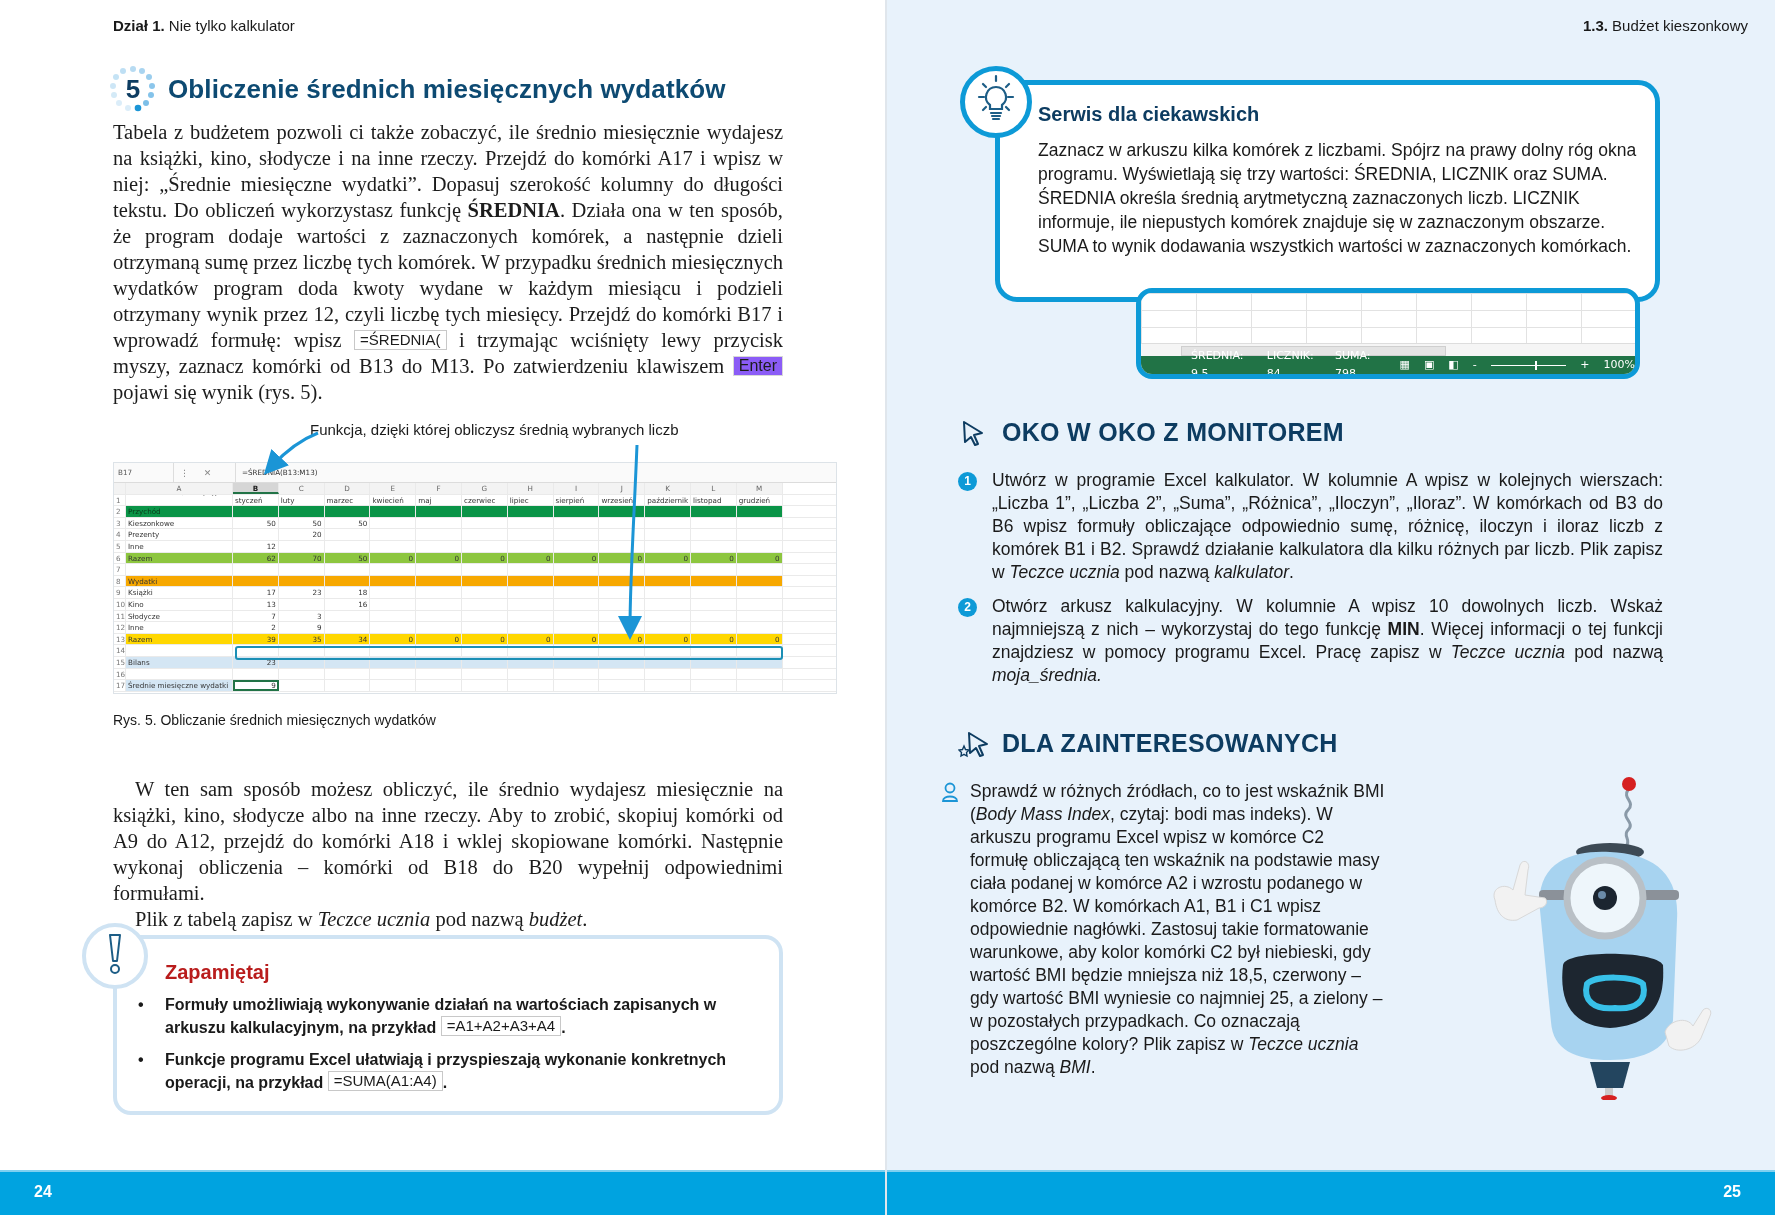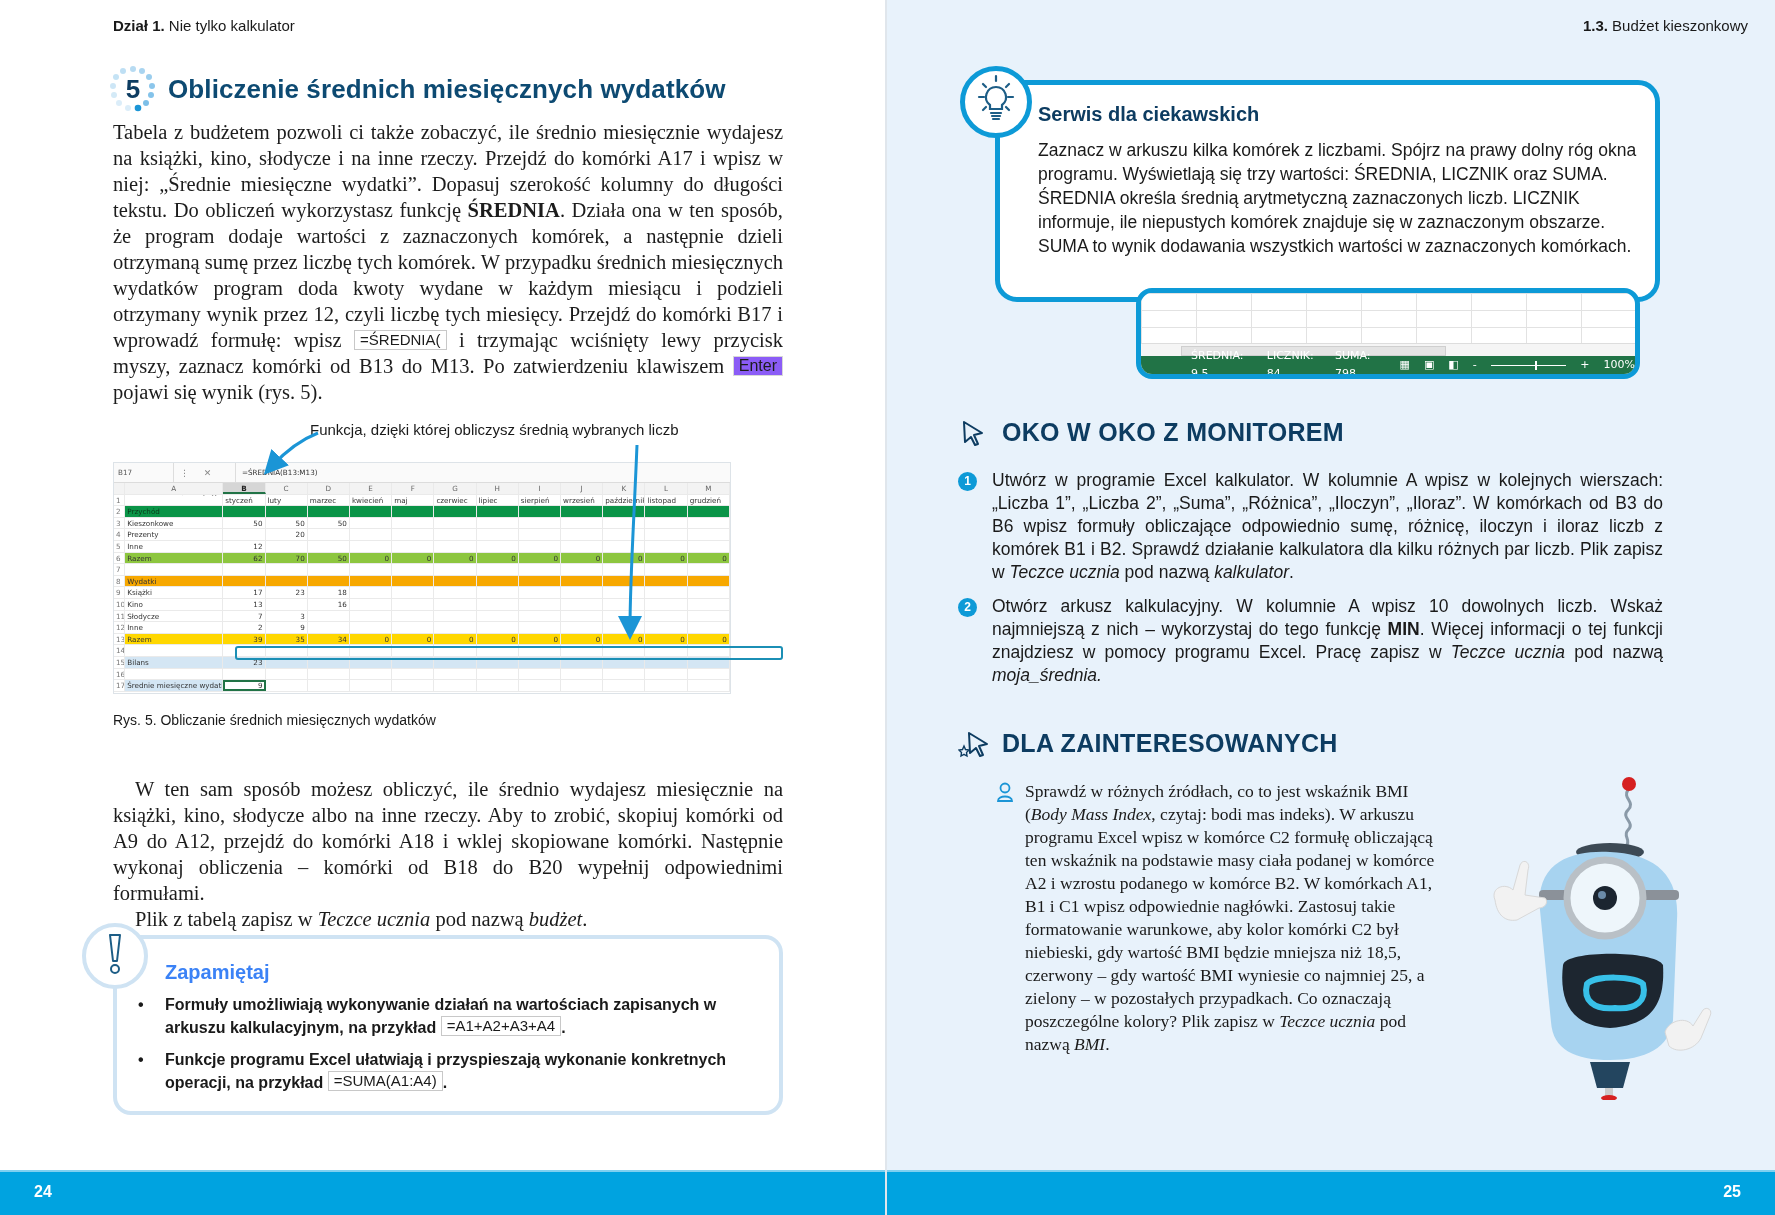--- a/index.html
+++ b/index.html
@@ -26,21 +26,21 @@
   .p1 { top: 119px; }
   .kbd { display: inline-block; font-family: "Liberation Sans", sans-serif; font-size: 15px; line-height: 18px; padding: 0 5px; border: 1px solid #c8c8c8; background: #fff; vertical-align: 2px; }
   .kbd.key { background: #8b5cf6; border-color: #d8d8d8; font-size: 16px; }
   .bold-serif { font-weight: bold; }
 
   
   .fig-note { position: absolute; left: 310px; top: 421px; font-family: "Liberation Sans", sans-serif; font-size: 15px; color: #1a1a1a; }
   .arrow-layer { position: absolute; left: 0; top: 0; pointer-events: none; }
 
   
-  .sheet { position: absolute; left: 113px; top: 462px; width: 618px; height: 232px; border: 1px solid #dde3e8; background: #fff; font-family: "DejaVu Sans", sans-serif; font-size: 7.2px; color: #333; }
+  .sheet { position: absolute; left: 113px; top: 462px; width: 724px; height: 232px; border: 1px solid #dde3e8; background: #fff; font-family: "DejaVu Sans", sans-serif; font-size: 7.2px; color: #333; }
   .formula-bar { display: flex; align-items: center; height: 20px; border-bottom: 1px solid #dcdcdc; background: #fafafa; }
   .namebox { width: 60px; padding-left: 4px; color: #555; border-right: 1px solid #ddd; height: 100%; line-height: 20px; }
   .fb-icons { width: 62px; color: #888; padding-left: 6px; letter-spacing: 6px; font-size: 9px; border-right: 1px solid #ddd; height: 100%; line-height: 20px; }
   .fb-formula { padding-left: 6px; color: #333; }
   .grid { position: relative; }
   .grow { display: flex; height: 11.6px; line-height: 11.6px; border-bottom: 1px solid #eaeaea; }
   .gcell { border-right: 1px solid #eaeaea; overflow: hidden; white-space: nowrap; padding: 0 2px; }
   .gcell.rn { width: 12px; color: #777; padding: 0 0 0 2px; }
   .gcell.ca { width: 107px; }
   .gcell.cm { width: 45.8px; text-align: right; }
@@ -55,21 +55,21 @@
   .sel-outline { position: absolute; border: 2px solid #1b8fb5; border-radius: 3px; }
   .active-cell { outline: 2px solid #217346; outline-offset: -2px; }
 
   .caption { position: absolute; left: 113px; top: 712px; font-family: "Liberation Sans", sans-serif; font-size: 14px; color: #1a1a1a; }
   .p2 { top: 776px; text-indent: 22px; }
   .p2 .indent { display: block; text-indent: 22px; }
 
   
   .remember { position: absolute; left: 113px; top: 935px; width: 670px; height: 180px; border: 4px solid #cfe3f3; border-radius: 18px; background: #fff; }
   .remember-badge { position: absolute; left: 82px; top: 923px; width: 66px; height: 66px; border-radius: 50%; border: 4px solid #cfe3f3; background: #fff; }
-  .remember-title { position: absolute; left: 165px; top: 961px; font-family: "Liberation Sans", sans-serif; font-weight: bold; font-size: 20px; color: #3b82f6; }
+  .remember-title { position: absolute; left: 165px; top: 961px; font-family: "Liberation Sans", sans-serif; font-weight: bold; font-size: 20px; color: #b91c1c; }
   .remember-list { position: absolute; left: 138px; top: 994px; width: 630px; list-style: none; font-family: "Liberation Sans", sans-serif; font-weight: bold; font-size: 16px; line-height: 22px; color: #1a1a1a; }
   .remember-list li { position: relative; padding-left: 27px; margin-bottom: 10px; }
   .remember-list li::before { content: "•"; position: absolute; left: 0; top: 0; }
   .remember-list .kbd { font-weight: normal; }
 
   
   .curious { position: absolute; left: 995px; top: 80px; width: 665px; height: 222px; border: 5px solid #0d9ad7; border-radius: 22px; background: #fff; }
   .curious-badge { position: absolute; left: 960px; top: 66px; width: 72px; height: 72px; border-radius: 50%; border: 5px solid #0d9ad7; background: #fff; }
   .curious-title { position: absolute; left: 1038px; top: 103px; font-family: "Liberation Sans", sans-serif; font-weight: bold; font-size: 20px; color: #0d3c61; }
   .curious-text { position: absolute; left: 1038px; top: 138px; width: 600px; font-family: "Liberation Sans", sans-serif; font-size: 17.5px; line-height: 24px; color: #1a1a1a; }
@@ -87,21 +87,21 @@
   .r-heading .ico { width: 32px; height: 28px; margin-right: 12px; }
   .h-oko { top: 418px; }
   .h-dla { top: 729px; }
 
   .task { position: absolute; left: 958px; width: 705px; font-family: "Liberation Sans", sans-serif; font-size: 17.5px; line-height: 23px; color: #1a1a1a; }
   .task .num { position: absolute; left: 0; top: 3px; width: 19px; height: 19px; border-radius: 50%; background: #0d9ad7; color: #fff; font-weight: bold; font-size: 12px; line-height: 19px; text-align: center; }
   .task .txt { margin-left: 34px; text-align: justify; }
   .t1 { top: 469px; }
   .t2 { top: 595px; }
 
-  .extra { position: absolute; left: 991px; top: 780px; width: 450px; font-family: Liberation Serif, serif; font-size: 17.5px; line-height: 23px; color: #1a1a1a; }
+  .extra { position: absolute; left: 936px; top: 780px; width: 450px; font-family: Liberation Sans, sans-serif; font-size: 17.5px; line-height: 23px; color: #1a1a1a; }
   .extra .pico { position: absolute; left: 6px; top: 2px; width: 16px; height: 20px; }
   .extra .txt { margin-left: 34px; }
 
   .robot { position: absolute; left: 1465px; top: 770px; width: 260px; height: 330px; }
 
   .footer { position: absolute; top: 1170px; height: 63px; background: #00a3e0; border-top: 2px solid #7fd0f0; }
   .footer-left { left: 0; width: 885px; }
   .footer-right { left: 887px; width: 888px; }
   .page-num { position: absolute; top: 11px; font-family: "Liberation Sans", sans-serif; font-weight: bold; font-size: 16px; color: #fff; }
   .pn-left { left: 34px; }

